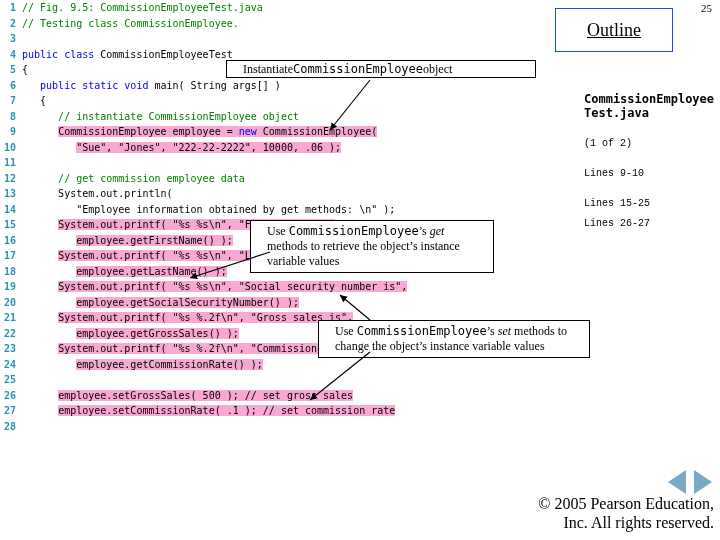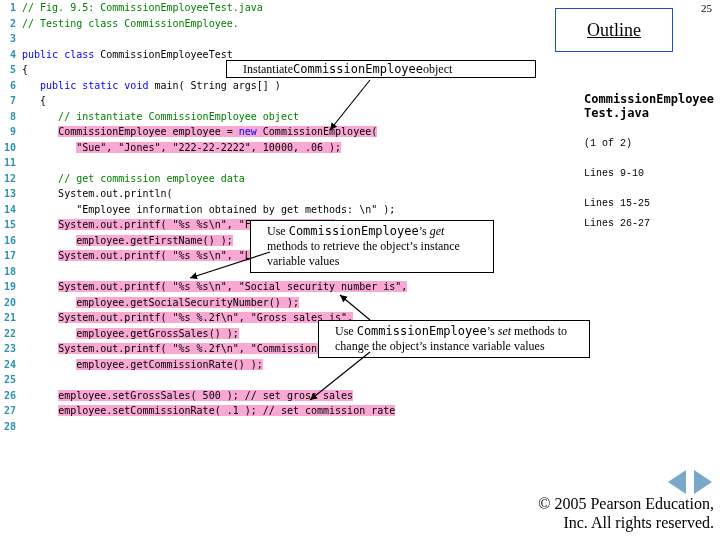--- a/index.html
+++ b/index.html
@@ -184,20 +184,21 @@
     <div class="code-row">
       <div class="ln">16</div>
       <div class="code ">         <span class="str">employee.getFirstName() );</span></div>
     </div>
     <div class="code-row">
       <div class="ln">17</div>
       <div class="code ">      <span class="str">System.out.printf( "%s %s\n", "Last name is",</span></div>
     </div>
     <div class="code-row">
       <div class="ln">18</div>
+      <div class="code ">         <span class="str">employee.getLastName() );</span></div>
     </div>
     <div class="code-row">
       <div class="ln">19</div>
       <div class="code ">      <span class="str">System.out.printf( "%s %s\n", "Social security number is",</span></div>
     </div>
     <div class="code-row">
       <div class="ln">20</div>
       <div class="code ">         <span class="str">employee.getSocialSecurityNumber() );</span></div>
     </div>
     <div class="code-row">

